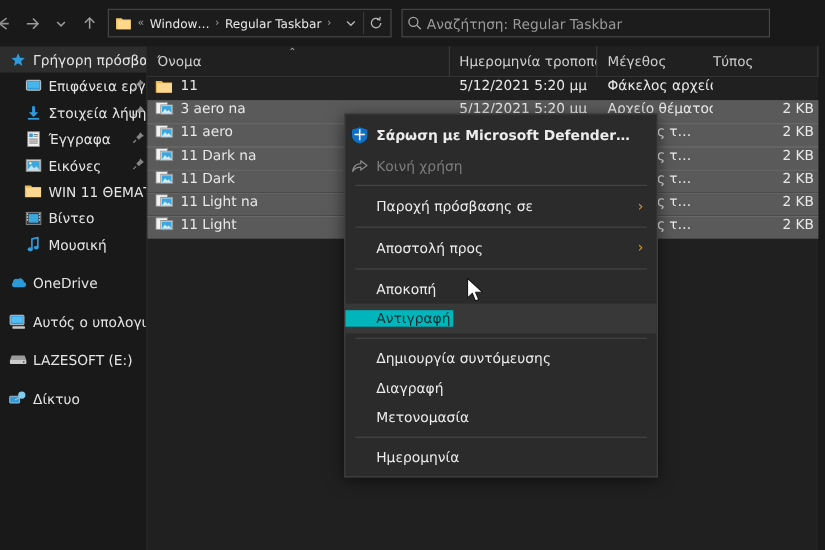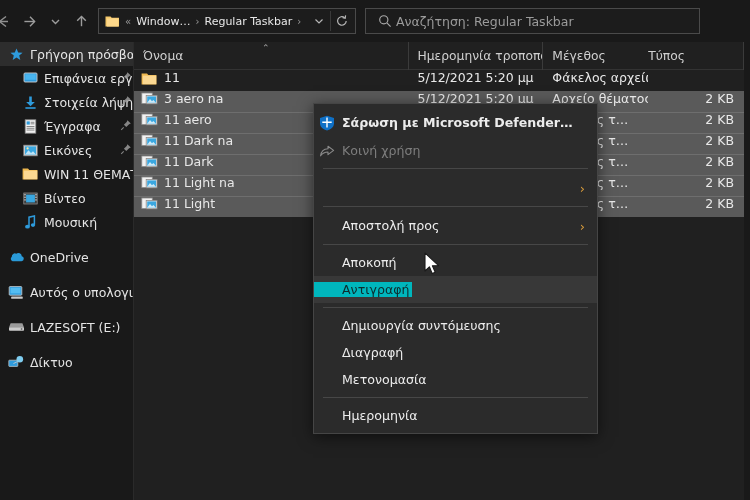--- a/index.html
+++ b/index.html
@@ -59,21 +59,21 @@
   .addr-divider { width:1px; height:20px; background:#3a3a3a; flex:none; }
 
   .searchbar {
     flex: none;
     margin-left: 9px;
     height: 26px;
     width: 335px;
     border: 1px solid #4a4a4a;
     background: #1c1c1c;
     display: flex; align-items: center;
-    padding: 0 8px;
+    padding: 0 0;
   }
   .search-icon { flex:none; width: 22px; display:flex; align-items:center; justify-content:center; color:#a9a9a9;}
   .search-ph { color: #9b9b9b; font-size: 12.5px; white-space: nowrap; }
 
   
   .sidebar {
     position: absolute; left: 0; top: 42px;
     width: 138px; height: 458px;
     background: #191919;
     overflow: hidden;
@@ -139,21 +139,21 @@
   }
   .row.selected { background: #5a5a5a; }
   .row.selected + .row.selected { box-shadow: inset 0 1px 0 #6e6e6e; gap: 14px; }
   .cell {
     height: 21px; display: flex; align-items: flex-start;
     padding-left: 9px; overflow: hidden; white-space: nowrap;
   }
   .cell.c-name { width: 275px; padding-left: 5px; }
   .cell.c-date { width: 135px; }
   .cell.c-type { width: 105px; }
-  .cell.c-size { width: 96px; justify-content: flex-end; padding-right: 10px; }
+  .cell.c-size { width: 96px; justify-content: flex-end; padding-right: 4px; }
   .file-ico { flex:none; width: 20px; height: 17px; margin-right: 5px; display:flex; align-items:center; justify-content:center; }
 
   
   .ctxmenu {
     position: absolute;
     left: 313px; top: 103px;
     width: 285px;
     background: #2b2b2b;
     border: 1px solid #454545;
     box-shadow: 0 3px 14px rgba(0,0,0,.55);
@@ -586,20 +586,21 @@
         <svg width="16" height="15" viewBox="0 0 16 15">
           <path d="M1.6 12.8 C2.2 8 5.2 6 9 5.8 V3.2 L14.6 7.4 L9 11.6 V9 C5.8 9 3.4 10.2 1.6 12.8 Z" fill="none" stroke="#8b8b8b" stroke-width="1.1" stroke-linejoin="round"></path>
         </svg>
       </span>
       <span class="ctx-label">Κοινή χρήση</span>
     </div>
 
     <div class="ctx-sep"></div>
 
     <div class="ctx-item tall">
+      <span class="ctx-label noicon">Παροχή πρόσβασης σε</span>
       <span class="ctx-arrow">›</span>
     </div>
 
     <div class="ctx-sep"></div>
 
     <div class="ctx-item tall">
       <span class="ctx-label noicon">Αποστολή προς</span>
       <span class="ctx-arrow">›</span>
     </div>
 

